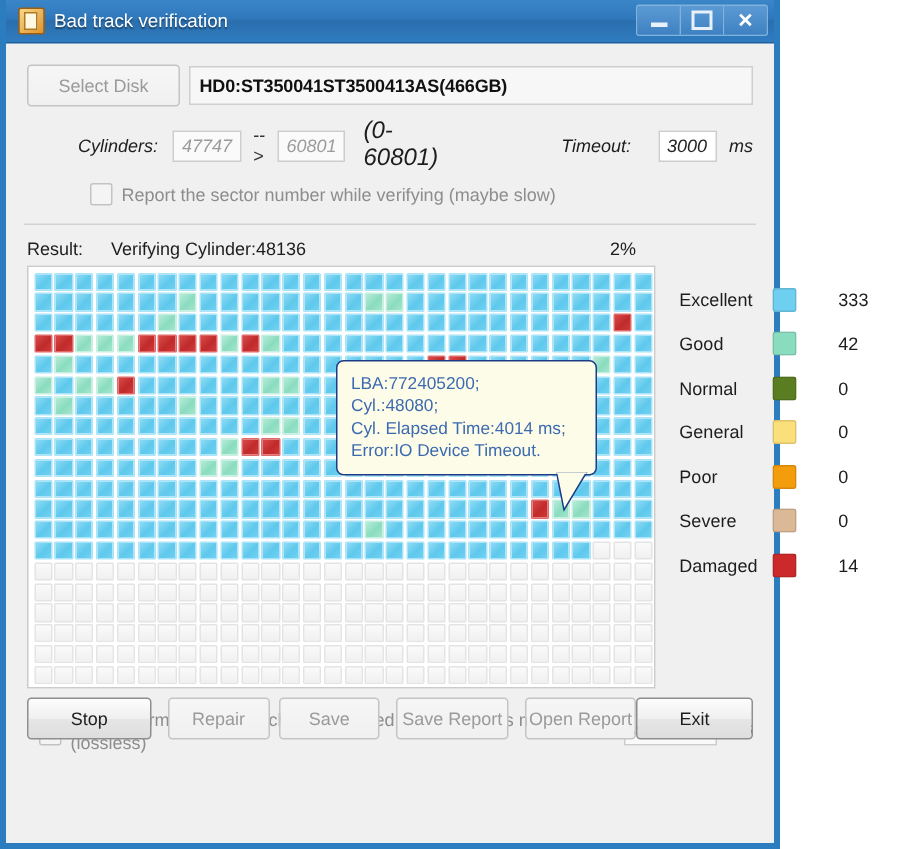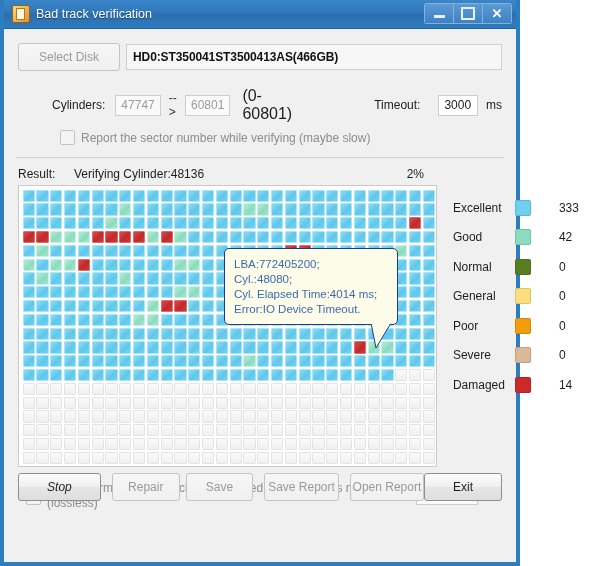--- a/index.html
+++ b/index.html
@@ -100,22 +100,22 @@
     border: 1px solid #cfcfcf;
     display: flex; align-items: center;
     padding-left: 6px;
     font-size: 12px; font-weight: bold; color: #111;
     letter-spacing: -0.1px;
   }
 
   
   #cyl-row {
     display: flex; align-items: center;
-    padding: 16px 14px 0 14px;
-    font-size: 12px; color: #1d1d1d;
+    padding: 8px 14px 0 14px;
+    font-size: 12px; color: #1d1d1d; font-style: italic;
   }
   #cyl-row .lbl { margin-left: 34px; }
   .textbox {
     background: #ffffff;
     border: 1px solid #cdcdcd;
     height: 21px;
     display: flex; align-items: center;
     padding: 0 5px;
     font-size: 12px;
     color: #222;
@@ -258,21 +258,21 @@
   #repair-ms { margin-left: 8px; font-size: 12px; color: #1d1d1d; margin-top: 5px; }
 
   
   #bottom-bar {
     position: absolute;
     left: 0; right: 0; bottom: 10px;
     display: flex; align-items: center;
     padding: 0 14px;
   }
   #bottom-bar .btn { height: 26px; }
-  .btn-stop { width: 96px; border-color: #8e8e8e; font-weight: normal; font-style: italic; }
+  .btn-stop { width: 96px; border-color: #8e8e8e; font-weight: normal; }
   .btn-repair { width: 78px; margin-left: 11px; }
   .btn-save { width: 78px; margin-left: 6px; }
   .btn-savereport { width: 86px; margin-left: 11px; }
   .btn-openreport { width: 86px; margin-left: 11px; }
   .btn-exit { width: 90px; margin-left: auto; border-color: #8e8e8e; }
 </style>
 </head>
 <body>
 
 <div id="app">

